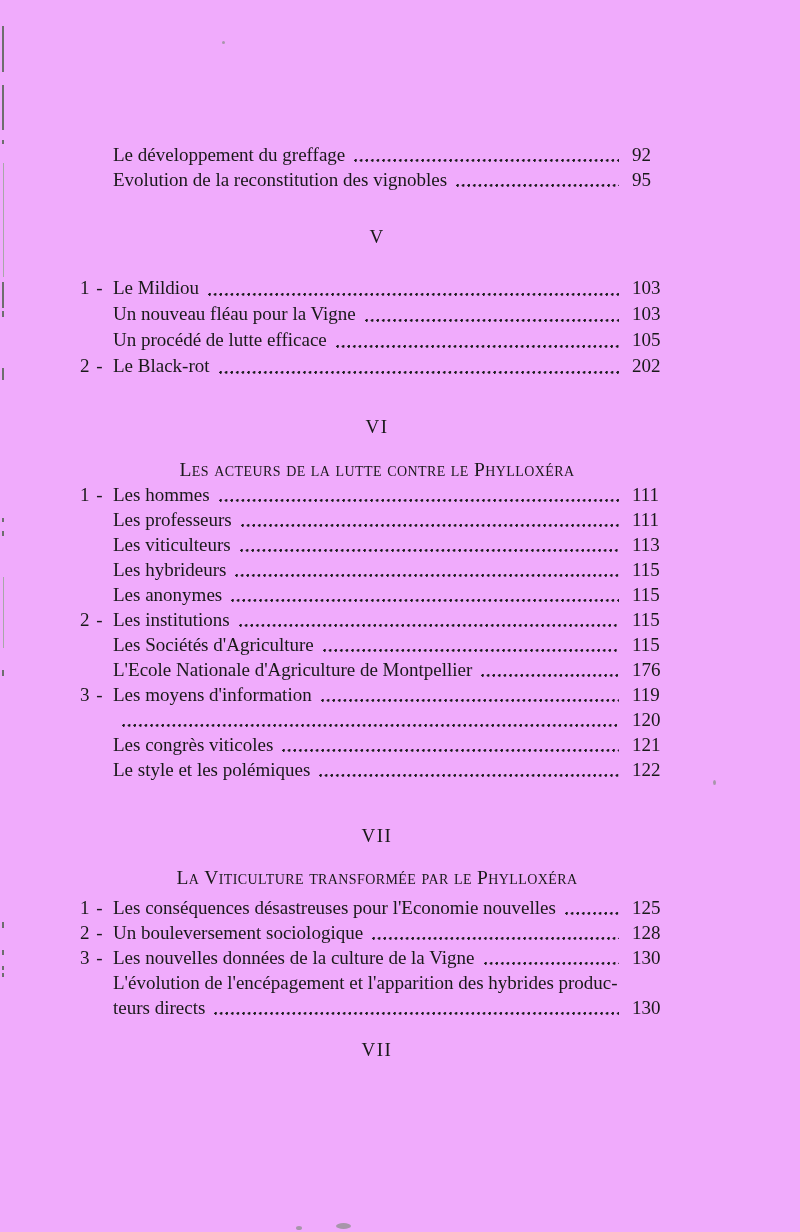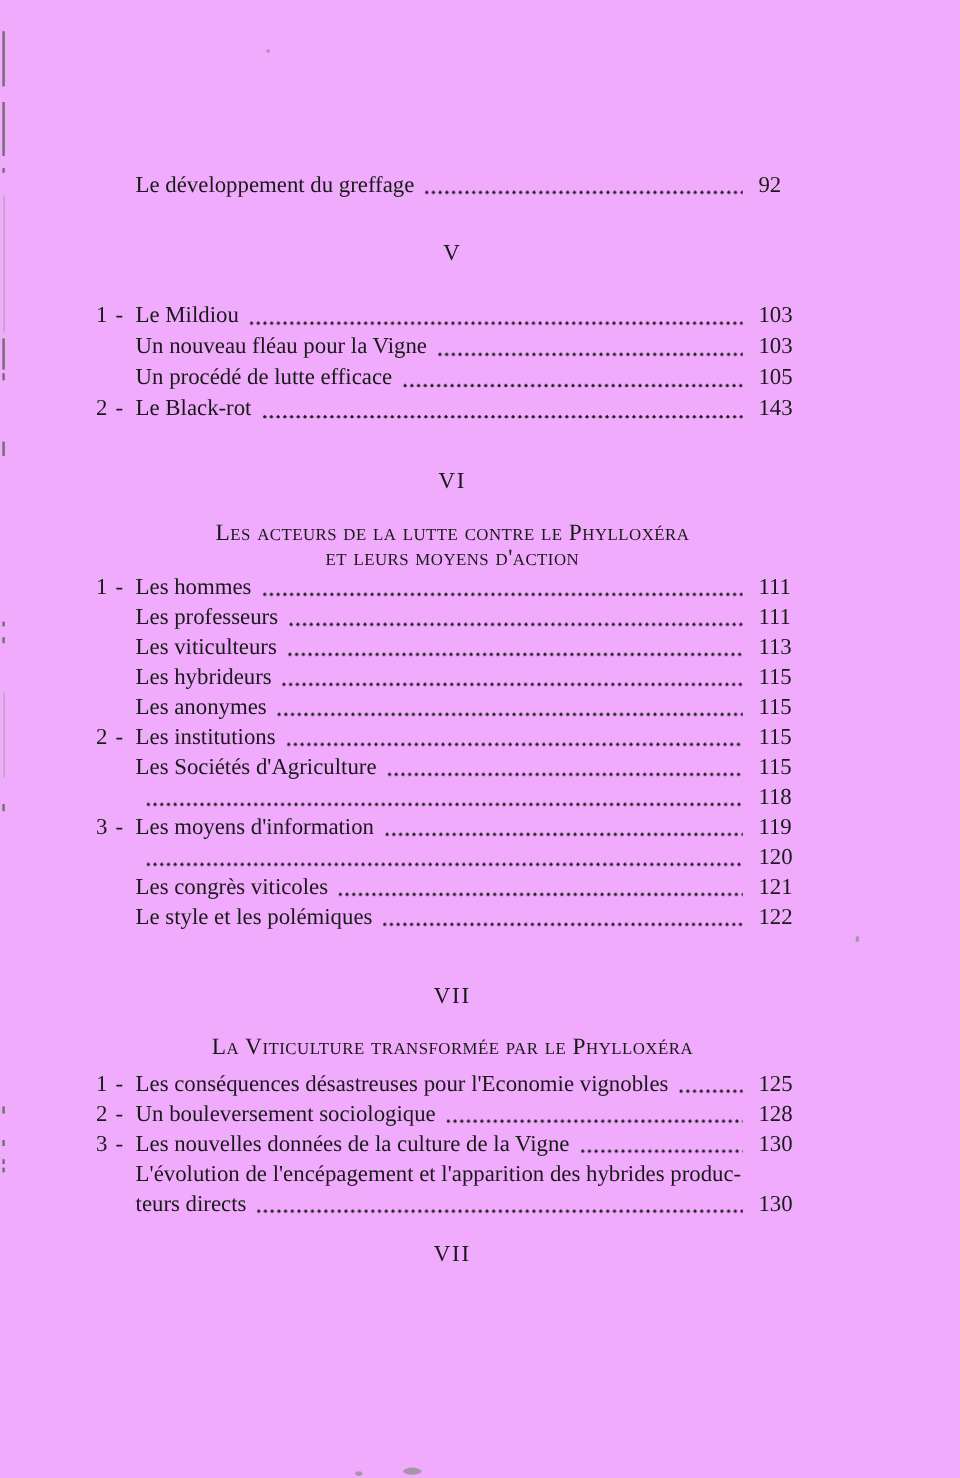--- a/index.html
+++ b/index.html
@@ -115,20 +115,26 @@
 
   <div id="content">
     <div id="intro">
   <div class="row">
     <span class="pre"></span>
     <span class="lbl">Le développement du greffage</span>
     <span class="dots"></span>
     <span class="pg">92</span>
   </div>
 
+  <div class="row">
+    <span class="pre"></span>
+    <span class="lbl">Evolution de la reconstitution des vignobles</span>
+    <span class="dots"></span>
+    <span class="pg">95</span>
+  </div>
 </div>
     <div id="sections">
   <section class="toc-section">
     <div class="numeral">V</div>
     <div class="heading">
           </div>
     <div class="entries">
   <div class="row">
     <span class="pre">1 -</span>
     <span class="lbl">Le Mildiou</span>
@@ -147,30 +153,29 @@
     <span class="pre"></span>
     <span class="lbl">Un procédé de lutte efficace</span>
     <span class="dots"></span>
     <span class="pg">105</span>
   </div>
 
   <div class="row">
     <span class="pre">2 -</span>
     <span class="lbl">Le Black-rot</span>
     <span class="dots"></span>
-    <span class="pg">143</span>
+    <span class="pg">202</span>
   </div>
 </div>
   </section>
 
   <section class="toc-section">
     <div class="numeral">VI</div>
     <div class="heading">
             <div class="hline">Les acteurs de la lutte contre le Phylloxéra</div>
-            <div class="hline">et leurs moyens d'action</div>
           </div>
     <div class="entries">
   <div class="row">
     <span class="pre">1 -</span>
     <span class="lbl">Les hommes</span>
     <span class="dots"></span>
     <span class="pg">111</span>
   </div>
 
   <div class="row">
@@ -211,22 +216,23 @@
   <div class="row">
     <span class="pre"></span>
     <span class="lbl">Les Sociétés d'Agriculture</span>
     <span class="dots"></span>
     <span class="pg">115</span>
   </div>
 
 
   <div class="row">
     <span class="pre"></span>
-    <span class="dots"></span>
-    <span class="pg">118</span>
+    <span class="lbl">L'Ecole Nationale d'Agriculture de Montpellier</span>
+    <span class="dots"></span>
+    <span class="pg">176</span>
   </div>
 
   <div class="row">
     <span class="pre">3 -</span>
     <span class="lbl">Les moyens d'information</span>
     <span class="dots"></span>
     <span class="pg">119</span>
   </div>
 
   <div class="row">
@@ -252,21 +258,21 @@
   </section>
 
   <section class="toc-section">
     <div class="numeral">VII</div>
     <div class="heading">
             <div class="hline">La Viticulture transformée par le Phylloxéra</div>
           </div>
     <div class="entries">
   <div class="row">
     <span class="pre">1 -</span>
-    <span class="lbl">Les conséquences désastreuses pour l'Economie vignobles</span>
+    <span class="lbl">Les conséquences désastreuses pour l'Economie nouvelles</span>
     <span class="dots"></span>
     <span class="pg">125</span>
   </div>
 
   <div class="row">
     <span class="pre">2 -</span>
     <span class="lbl">Un bouleversement sociologique</span>
     <span class="dots"></span>
     <span class="pg">128</span>
   </div>

